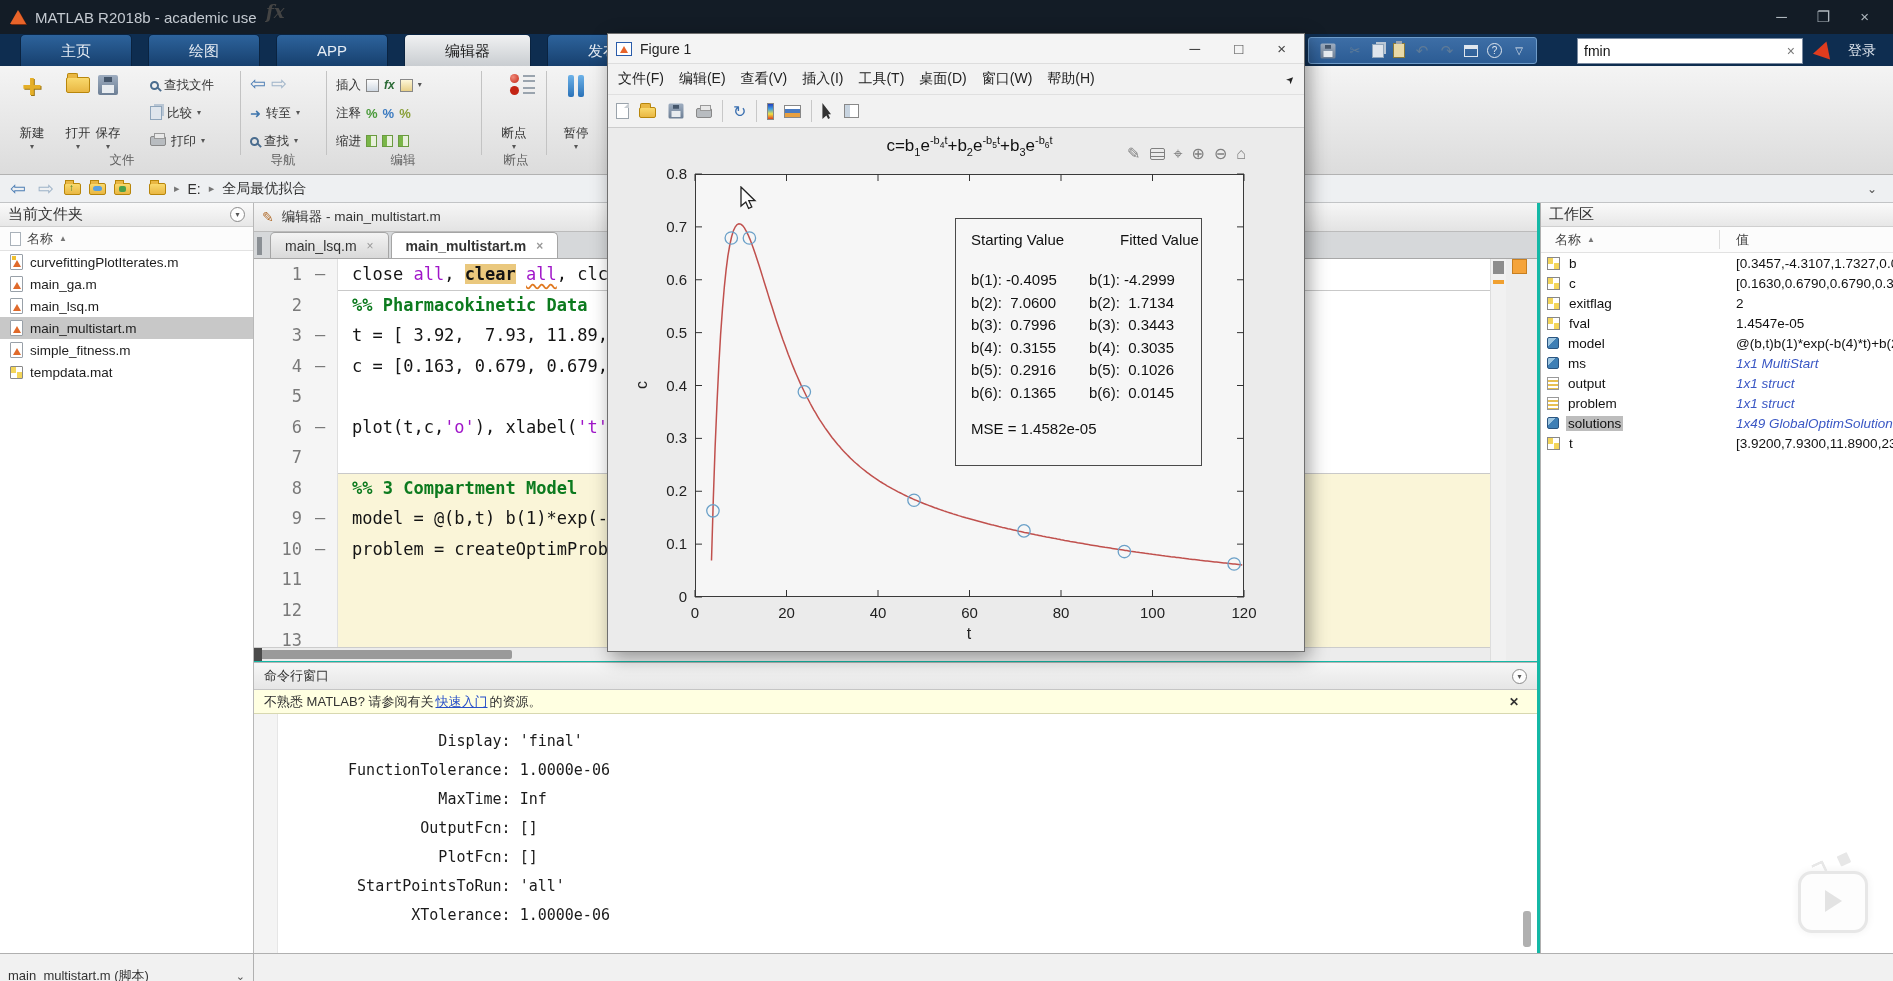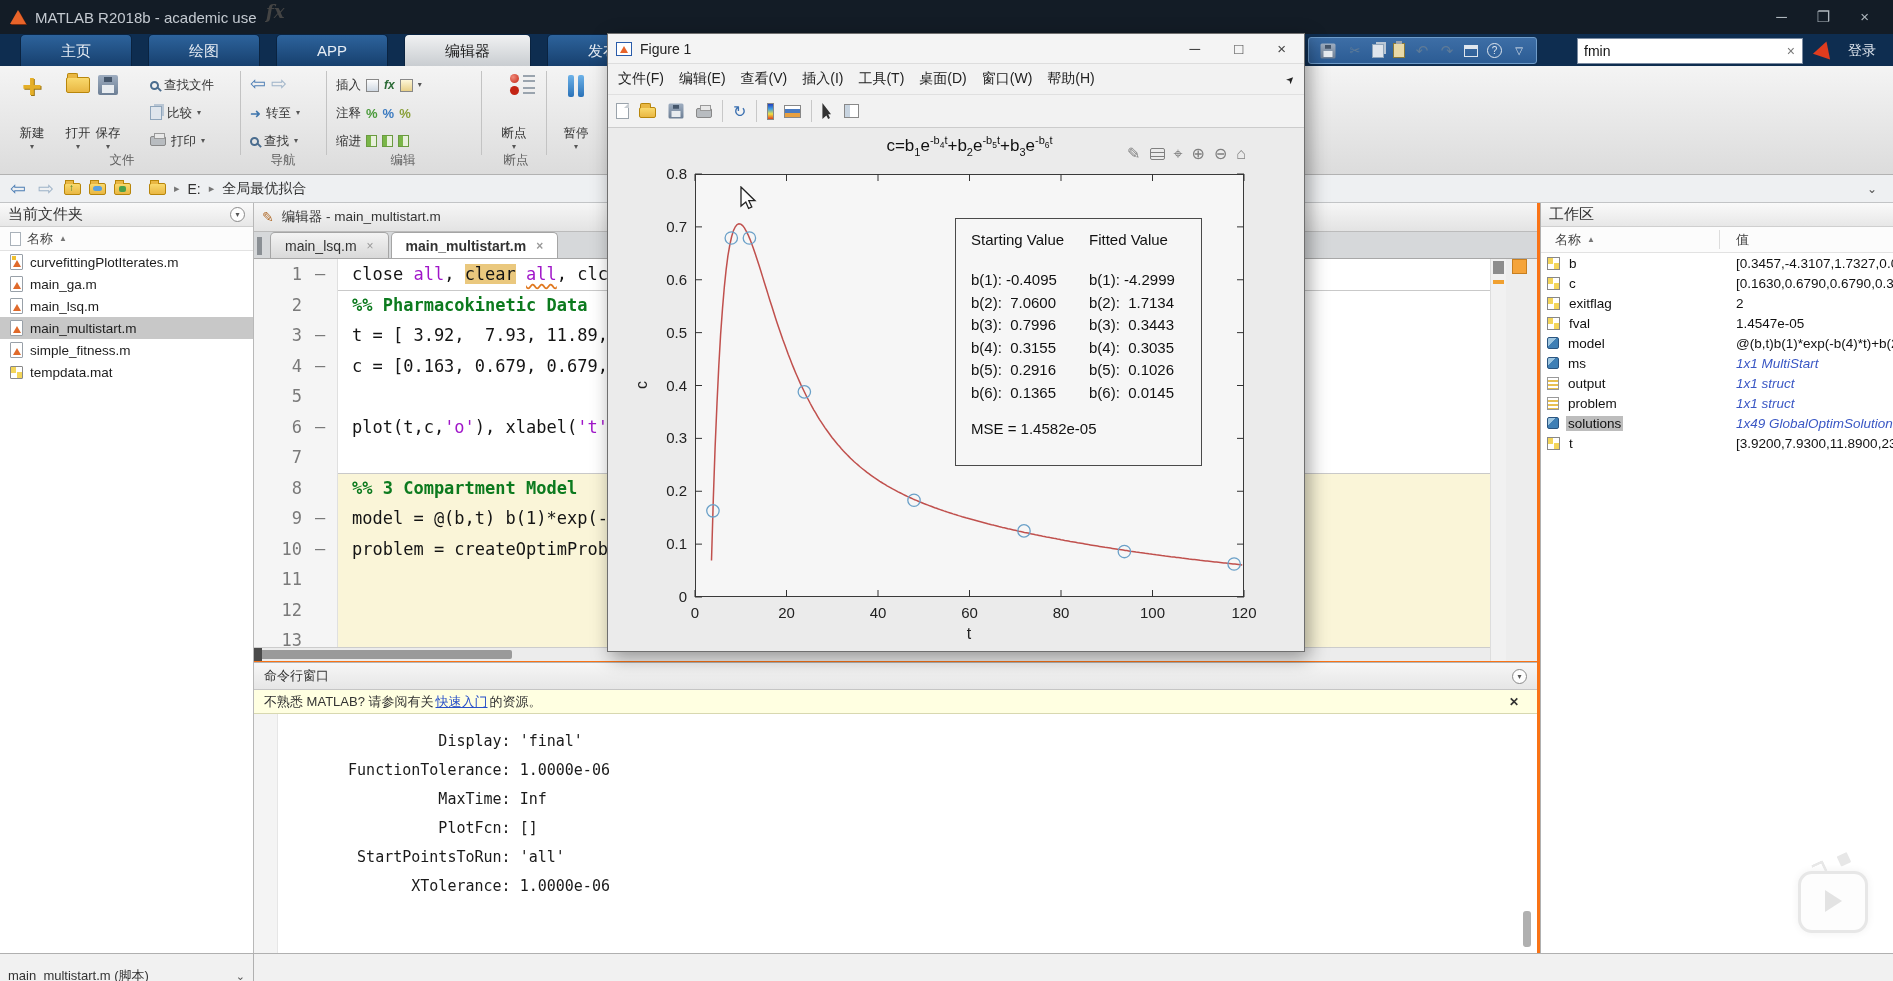--- a/index.html
+++ b/index.html
@@ -1,16 +1,16 @@
 <!DOCTYPE html>
 <html><head>
 <meta charset="utf-8">
 <style>
   html,body{margin:0;padding:0;background:#222;}
-  #root{position:relative;width:1893px;height:981px;overflow:hidden;background:#f97316;
+  #root{position:relative;width:1893px;height:981px;overflow:hidden;background:#14b8a6;
         font-family:"Liberation Sans", sans-serif;-webkit-font-smoothing:antialiased;}
   #root *{box-sizing:border-box;}
 
   
   .titlebar{position:absolute;left:0;top:0;width:1893px;height:34px;background:#131c26;display:flex;align-items:center;padding:0 10px;}
   .mlogo{width:0;height:0;border-left:8px solid transparent;border-right:8px solid transparent;border-bottom:14px solid #e8642a;margin-right:9px;filter:drop-shadow(1px 1px 0 #7a2c0e);}
   .wtitle{color:#c4cad1;font-size:15px;}
   .winctl{margin-left:auto;display:flex;gap:30px;color:#aeb6bd;font-size:15px;padding-right:14px;}
   .winctl span{cursor:default;}
 
@@ -110,21 +110,21 @@
   .gutterbg{position:absolute;left:0;top:0;width:84px;height:388px;background:#f5f5f5;border-right:1px solid #e0e0e0;}
   .edline{position:relative;display:flex;height:30.5px;line-height:30.5px;font-family:"DejaVu Sans Mono",monospace;font-size:17px;}
   .lnum{width:48px;text-align:right;color:#7a7a7a;flex:0 0 auto;}
   .ldash{width:36px;text-align:center;color:#7a7a7a;flex:0 0 auto;}
   .ldash.on::before{content:"–";}
   .lcode{flex:1;padding-left:14px;white-space:pre;color:#141414;}
   .edline.sec .lcode{background:#faf5d8;}
   .edline.sep .lcode{box-shadow:inset 0 1px 0 #c9c9c9;}
   .tk-s{color:#a016c9;}
   .tk-cm{color:#0c7a1e;font-weight:bold;}
-  .tk-hl{background:#eac87e;}
+  .tk-hl{background:#eac87e;font-weight:bold;}
   .tk-sw{color:#a016c9;text-decoration:underline wavy #e07820;text-underline-offset:3px;}
   .edhscroll{position:absolute;left:254px;top:647px;width:1236px;height:14px;background:#ececec;border-top:1px solid #ccc;}
   .edhthumb{position:absolute;left:4px;top:2px;width:254px;height:9px;background:#9a9a9a;border-radius:2px;}
   .edcorner{position:absolute;left:254px;top:648px;width:8px;height:13px;background:#4a4a4a;}
   .edvscroll{position:absolute;left:1490px;top:259px;width:16px;height:402px;background:#f1f1f1;border-left:1px solid #ddd;}
   .edvthumb{position:absolute;left:2px;top:2px;width:11px;height:13px;background:#8c8c8c;}
   .edvwarn{position:absolute;left:2px;top:21px;width:11px;height:4px;background:#f0a030;}
   .edmlint{position:absolute;left:1506px;top:259px;width:31px;height:402px;background:#ededed;}
   .mlintsq{position:absolute;left:6px;top:0px;width:15px;height:15px;background:#f5a43a;border:1px solid #c87f1f;}
 
@@ -194,21 +194,21 @@
   .g-pan::before{content:"⌖";}
   .g-zin::before{content:"⊕";}
   .g-zout::before{content:"⊖";}
   .g-home::before{content:"⌂";}
   .i-datatip{width:15px;height:12px;border:1px solid #808080;border-radius:2px;background:linear-gradient(transparent 3px,#808080 3px,#808080 4px,transparent 4px,transparent 7px,#808080 7px,#808080 8px,transparent 8px);}
   .axesbox{position:absolute;left:87px;top:46px;width:549px;height:423px;background:#f6f6f6;border:1px solid #3a3a3a;}
   .ticklabel{position:absolute;font-size:15px;color:#222;}
   .xlab{position:absolute;left:341px;top:497px;width:40px;text-align:center;font-size:16px;color:#222;}
   .ylab{position:absolute;left:30px;top:248px;font-size:16px;color:#222;transform:rotate(-90deg);}
   .annbox{position:absolute;left:347px;top:90px;width:247px;height:248px;background:#f6f6f6;border:1px solid #4a4a4a;padding:12px 0 0 15px;font-size:15px;color:#111;}
-  .annhdr{display:flex;}
+  .annhdr{display:flex;gap:31px;}
   .annhdr span{white-space:pre;}
   .annhdr span:first-child{width:118px;}
   .annrows{margin-top:21px;}
   .annrow{display:flex;height:22.5px;line-height:22.5px;}
   .annrow span{white-space:pre;}
   .annrow span:first-child{width:118px;}
   .annmse{margin-top:16px;}
 
   
   .bili{position:absolute;left:1798px;top:871px;width:70px;height:62px;background:#fdfdfd;border:3px solid #e7e7e7;border-radius:14px;box-shadow:0 0 8px rgba(0,0,0,0.06);}
@@ -500,20 +500,21 @@
     <span class="lnk">快速入门</span>
     <span>的资源。</span>
     <span class="bx">✕</span>
   </div>
   <div class="cmdbody">
     <div class="cmdgutter"></div>
     <div class="cmdpre" id="cmdLines">
         <div class="cline">            Display: 'final'</div>
         <div class="cline">  FunctionTolerance: 1.0000e-06</div>
         <div class="cline">            MaxTime: Inf</div>
+        <div class="cline">          OutputFcn: []</div>
         <div class="cline">            PlotFcn: []</div>
         <div class="cline">   StartPointsToRun: 'all'</div>
         <div class="cline">         XTolerance: 1.0000e-06</div>
       </div>
     <div class="cmdvthumb"></div>
   </div>
 
   <div class="wspanel">
     <div class="pnlhdr">
       <span>工作区</span>

